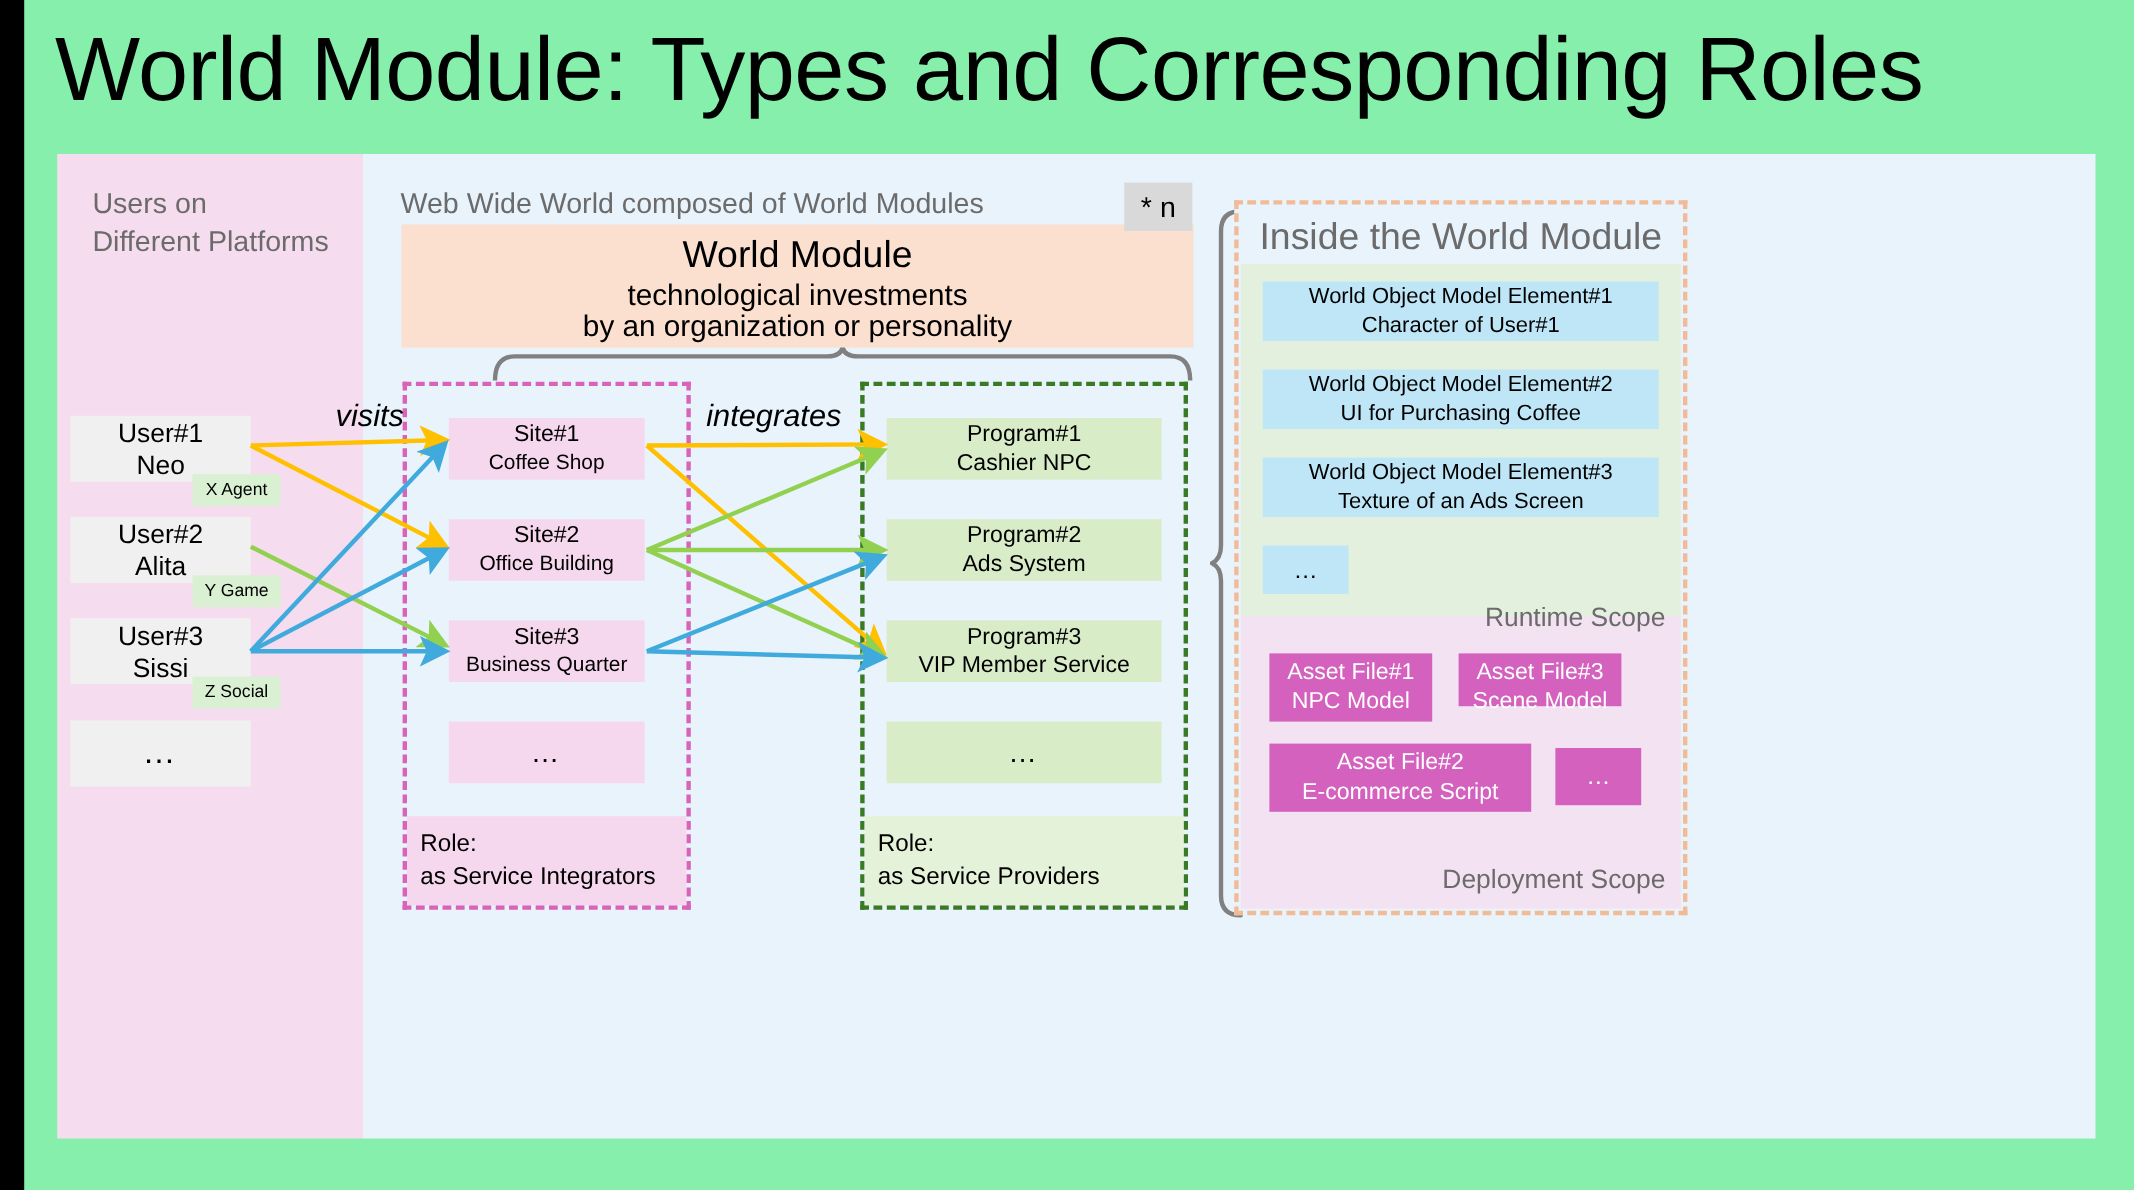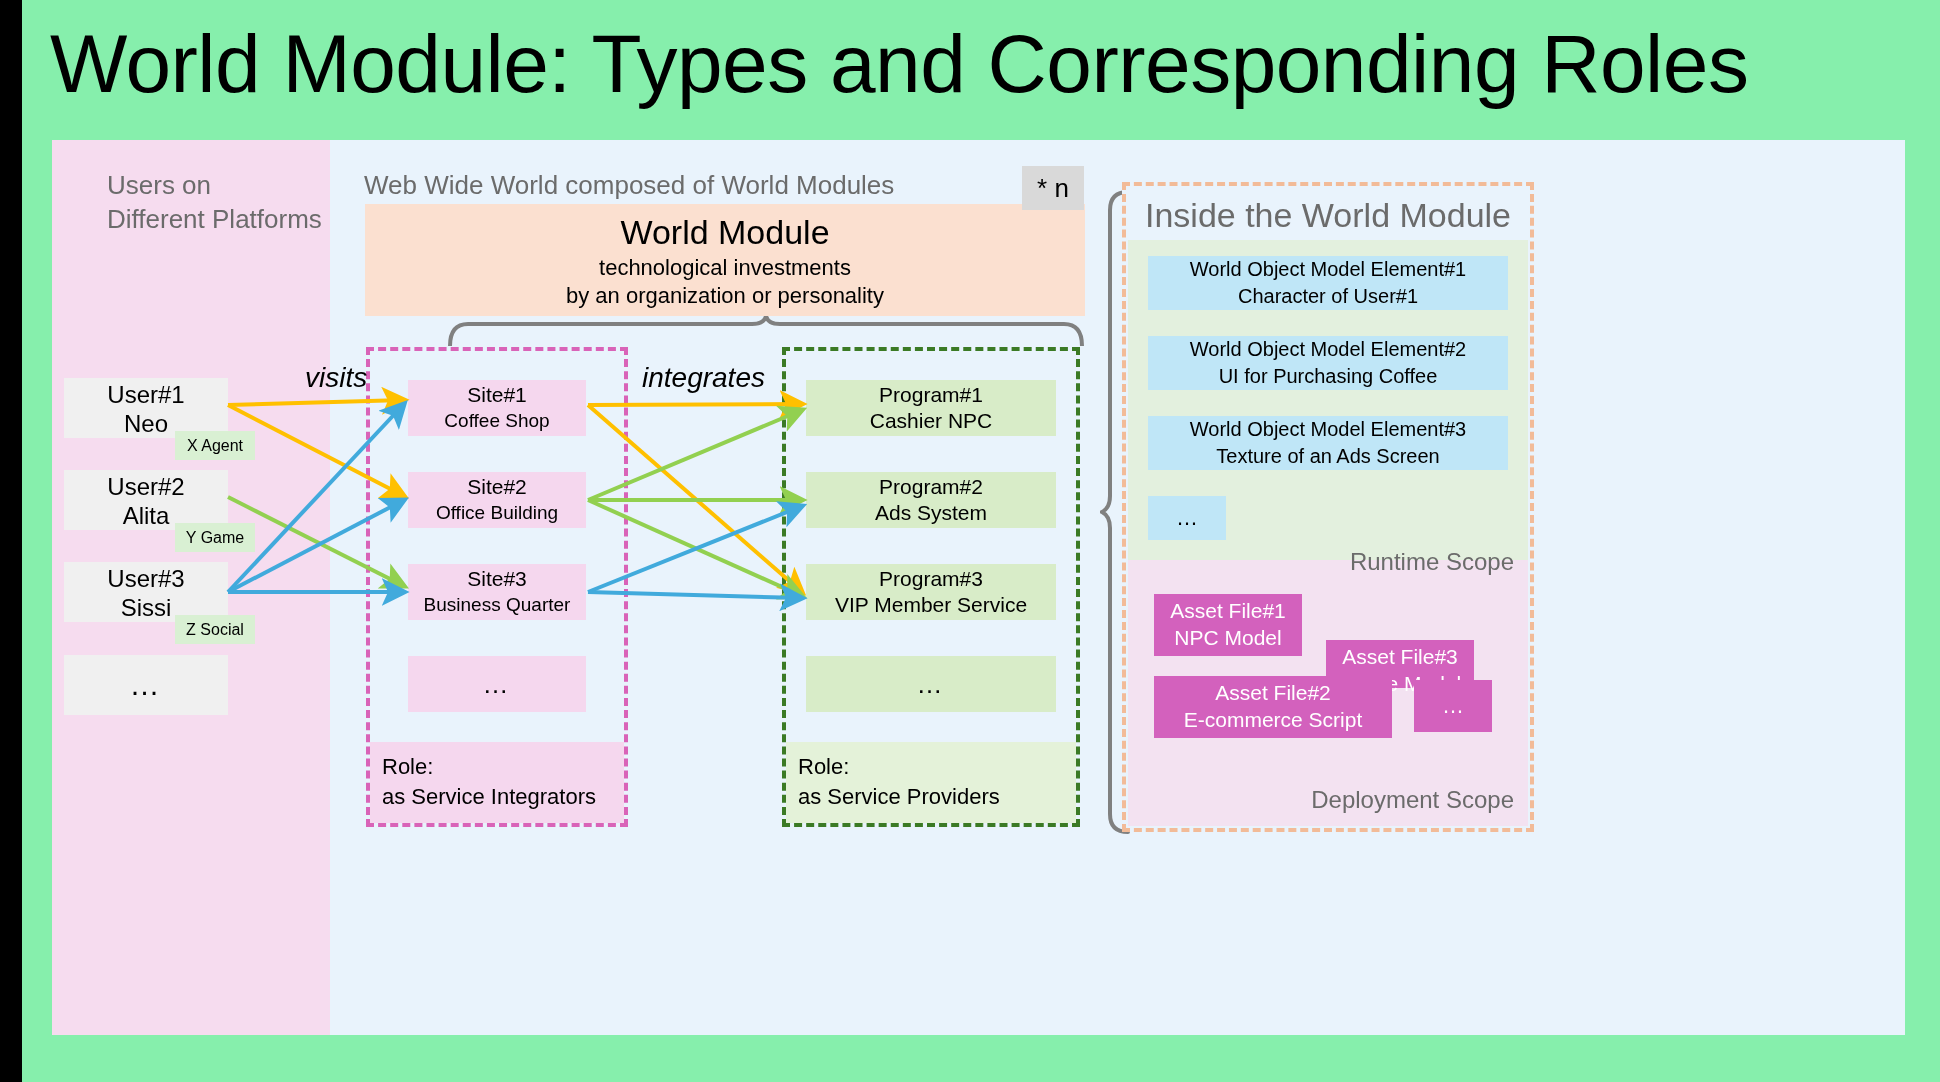--- a/index.html
+++ b/index.html
@@ -27,31 +27,31 @@
     left:30px;top:140px;width:278px;height:895px;
     background:#f6dcef;
   }
   #www-panel{
     left:308px;top:140px;width:1575px;height:895px;
     background:#e9f3fc;
   }
   .panel-caption{
     font-size:26px;color:#6b6b6b;line-height:34px;
   }
-  #users-caption{left:62px;top:168px;width:240px;margin-left:23px;}
+  #users-caption{left:62px;top:168px;width:240px;}
   #www-caption{left:342px;top:168px;width:700px;height:34px;white-space:nowrap;}
 
   
   #world-module-box{
     left:343px;top:204px;width:720px;height:112px;
     background:#fbe0d0;
     text-align:center;padding-top:6px;
   }
   #wm-title{font-size:34px;color:#000;line-height:44px;}
-  #wm-sub{font-size:22px;color:#000;line-height:28px;}
+  #wm-sub{font-size:27px;color:#000;line-height:28px;}
 
   #n-badge{
     left:1000px;top:166px;width:62px;height:44px;
     background:#d9d9d9;color:#000;font-size:26px;
     text-align:center;line-height:44px;
   }
 
   
   #brace-h{left:424px;top:316px;width:640px;height:30px;}
   #brace-v{left:1078px;top:188px;width:30px;height:648px;}
@@ -253,21 +253,21 @@
     <div class="wom-l2">Texture of an Ads Screen</div>
   </div>
   <div class="abs wom-card" style="left:1126px;top:496px;width:78px;height:44px;line-height:44px;font-size:22px;">…</div>
 
   <div class="abs scope-label" style="left:1106px;top:548px;width:386px;">Runtime Scope</div>
 
   <div class="abs asset-card" style="left:1132px;top:594px;width:148px;height:62px;">
     <div class="asset-l1">Asset File#1</div>
     <div class="asset-l2">NPC Model</div>
   </div>
-  <div class="abs asset-card" style="left:1304px;top:594px;width:148px;height:48px;margin-top:46px;">
+  <div class="abs asset-card" style="left:1304px;top:594px;width:148px;height:48px;">
     <div class="asset-l1">Asset File#3</div>
     <div class="asset-l2">Scene Model</div>
   </div>
   <div class="abs asset-card" style="left:1132px;top:676px;width:238px;height:62px;">
     <div class="asset-l1">Asset File#2</div>
     <div class="asset-l2">E-commerce Script</div>
   </div>
   <div class="abs asset-card" style="left:1392px;top:680px;width:78px;height:52px;line-height:52px;font-size:22px;">…</div>
 
   <div class="abs scope-label" style="left:1106px;top:786px;width:386px;">Deployment Scope</div>

